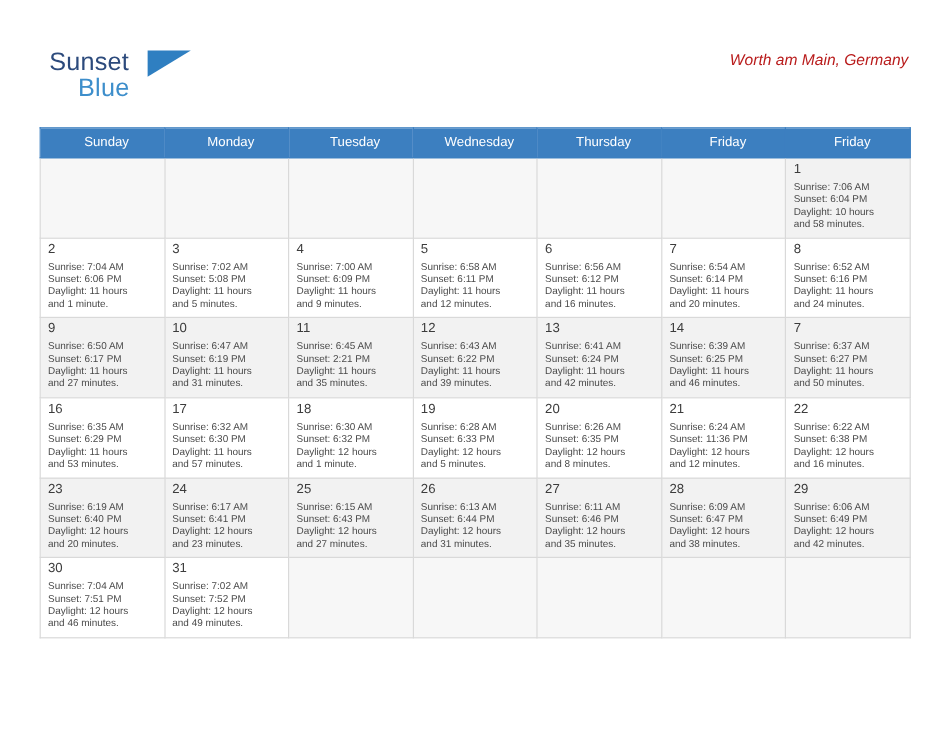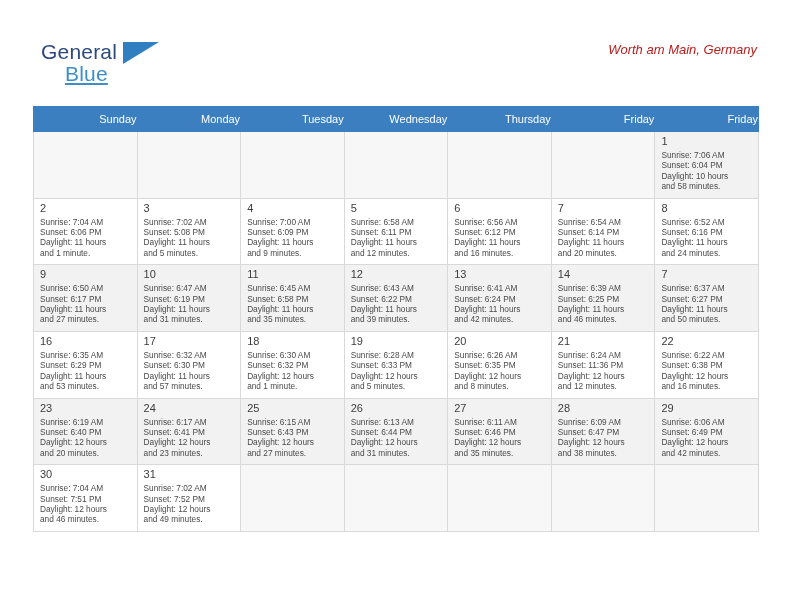--- a/index.html
+++ b/index.html
@@ -39,21 +39,20 @@
     letter-spacing: .2px;
     font-family: "Liberation Sans", sans-serif;
   }
   .logo-blue {
     font-size: 21px;
     color: #3d8ecb;
     letter-spacing: .2px;
     display: block;
     margin-top: -2px;
     margin-left: 24px;
-    text-decoration: underline;
   }
   .logo-flag {
     position: absolute;
     left: 82px;
     top: 2px;
     width: 0;
     height: 0;
     border-left: 36px solid #2f7fc1;
     border-bottom: 22px solid transparent;
   }
@@ -80,21 +79,21 @@
     width: 726px;
     border-collapse: collapse;
     table-layout: fixed;
     margin-top: 10px;
   }
   table.calendar th {
     background: #3c7fc0;
     color: #ffffff;
     font-size: 11px;
     font-weight: normal;
-    text-align: right;
+    text-align: center;
     padding: 5px 0 5px 7px;
     border: 1px solid #3c7fc0;
     height: 14px;
   }
   table.calendar td {
     border: 1px solid #d9d9d9;
     vertical-align: top;
     padding: 3px 5px 6px 6px;
     height: 60px;
     width: 103.7px;
@@ -119,21 +118,21 @@
     white-space: nowrap;
   }
 </style>
 </head>
 <body>
 
 <div class="page">
 
   <div class="header">
     <div class="logo">
-      <span class="logo-general">General</span>
+      <span class="logo-general">Sunset</span>
       <span class="logo-blue">Blue</span>
       <span class="logo-flag"></span>
     </div>
     <div class="title-block">
       <div class="location">Worth am Main, Germany</div>
     </div>
   </div>
 
   <table class="calendar">
     <thead>
@@ -225,21 +224,21 @@
           <td class="shade">
             <div class="daynum">10</div>
             <div class="evt">Sunrise: 6:47 AM</div>
             <div class="evt">Sunset: 6:19 PM</div>
             <div class="evt">Daylight: 11 hours</div>
             <div class="evt">and 31 minutes.</div>
           </td>
           <td class="shade">
             <div class="daynum">11</div>
             <div class="evt">Sunrise: 6:45 AM</div>
-            <div class="evt">Sunset: 6:58 PM</div>
+            <div class="evt">Sunset: 2:21 PM</div>
             <div class="evt">Daylight: 11 hours</div>
             <div class="evt">and 35 minutes.</div>
           </td>
           <td class="shade">
             <div class="daynum">12</div>
             <div class="evt">Sunrise: 6:43 AM</div>
             <div class="evt">Sunset: 6:22 PM</div>
             <div class="evt">Daylight: 11 hours</div>
             <div class="evt">and 39 minutes.</div>
           </td>

